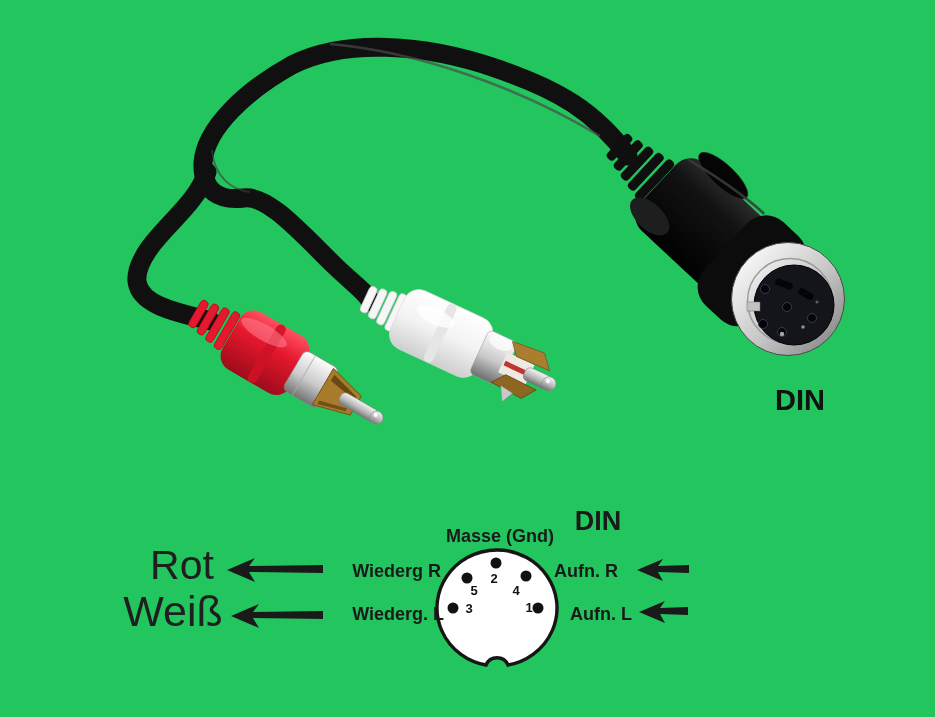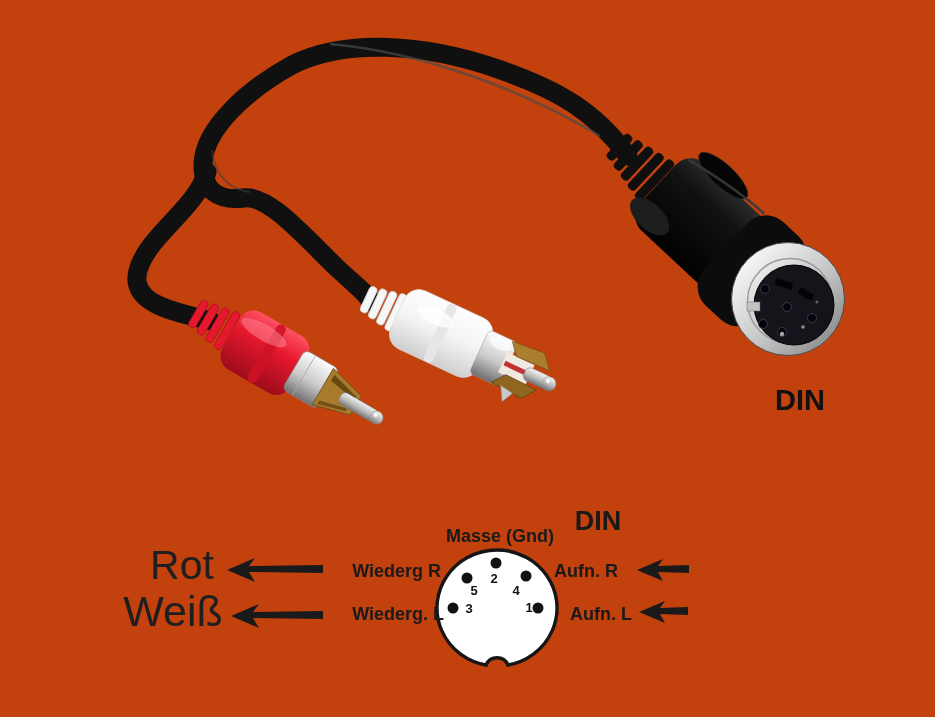--- a/index.html
+++ b/index.html
@@ -1,16 +1,16 @@
 <!DOCTYPE html>
 <html><head>
 <meta charset="utf-8">
 <style>
   html,body{margin:0;padding:0;background:#ffffff;}
-  .stage{position:relative;width:935px;height:717px;background:#c2410c;overflow:hidden;}
+  .stage{position:relative;width:935px;height:717px;background:#22c55e;overflow:hidden;}
   svg{display:block;}
   text{font-family:"Liberation Sans", sans-serif;}
   .lbl-bold   {font:bold 18px "Liberation Sans",sans-serif; fill:#1a1a1a;}
   .lbl-title  {font:bold 27px "Liberation Sans",sans-serif; fill:#1a1a1a;}
   .lbl-photo  {font:bold 29px "Liberation Sans",sans-serif; fill:#111111;}
   .lbl-num    {font:bold 13px "Liberation Sans",sans-serif; fill:#111111;}
   .lbl-rot    {font:400 41px "Liberation Sans",sans-serif; fill:#1f1f1f;}
   .lbl-weiss  {font:400 43px "Liberation Sans",sans-serif; fill:#1f1f1f;}
 </style>
 </head>

